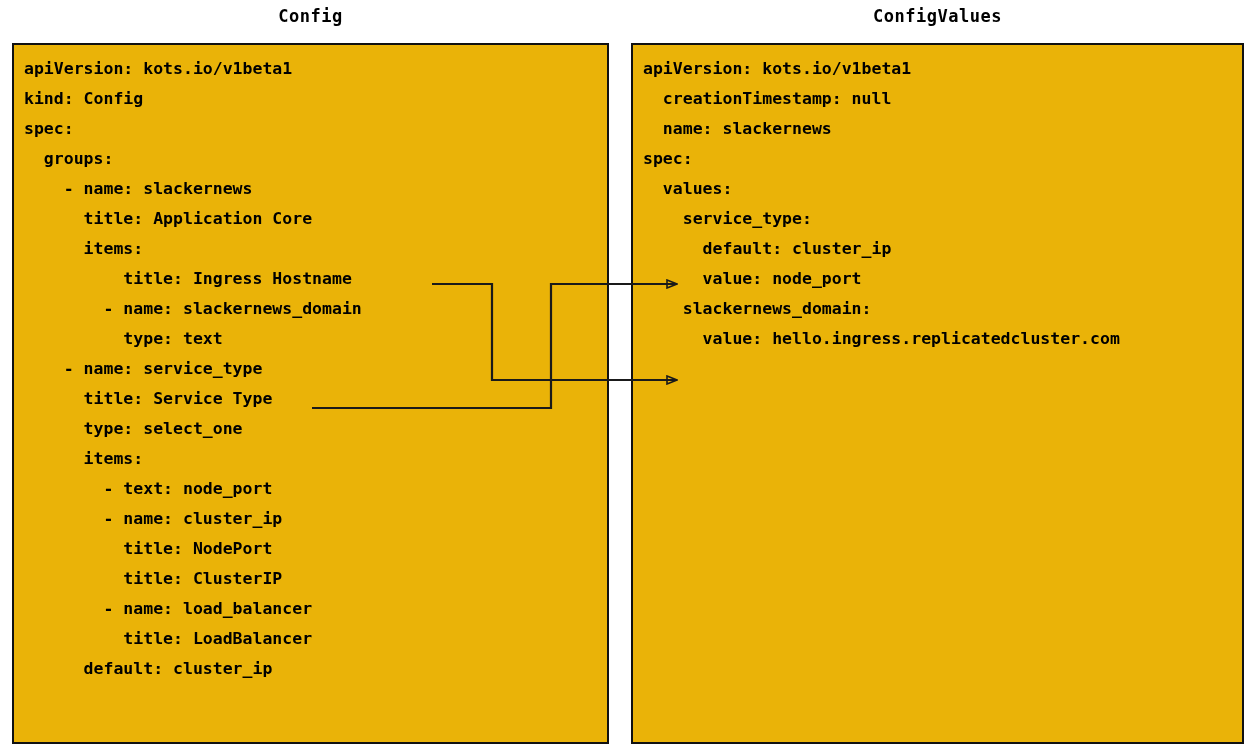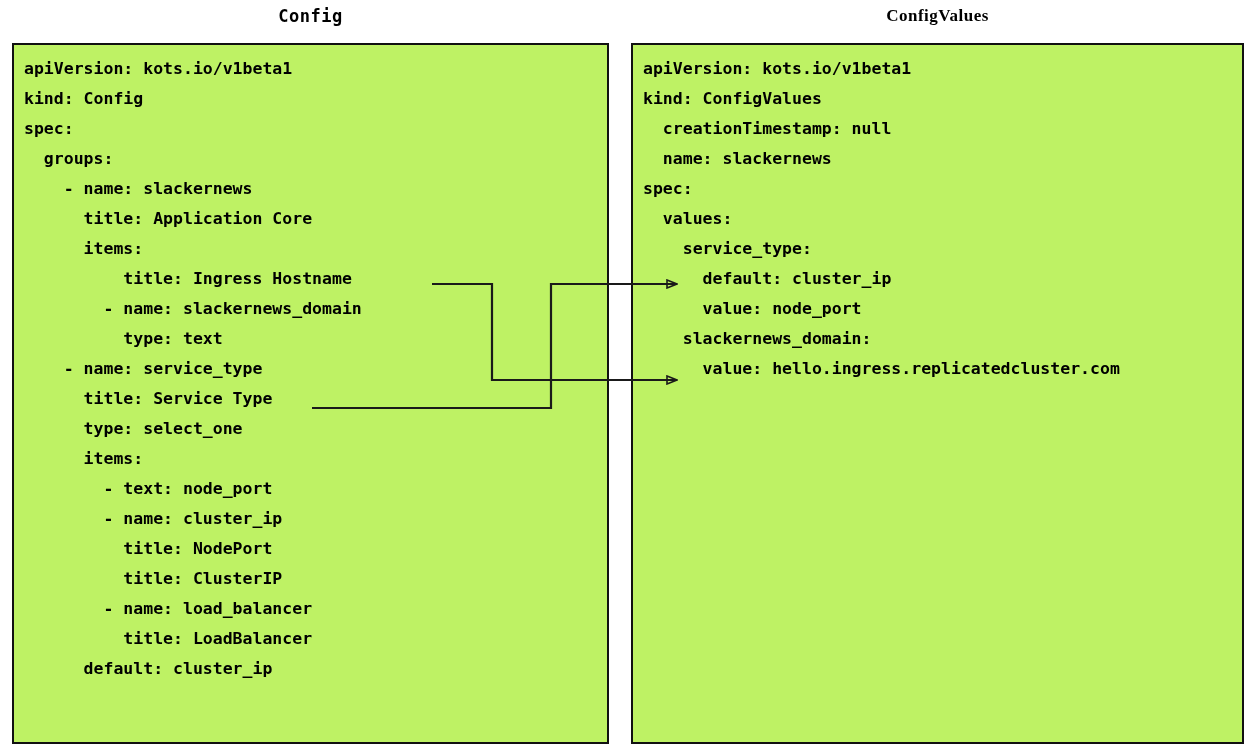--- a/index.html
+++ b/index.html
@@ -29,26 +29,26 @@
     top: 6px;
     font-family: "DejaVu Sans Mono", "Liberation Mono", monospace;
     font-size: 17px;
     font-weight: bold;
     color: #000000;
     letter-spacing: 0.5px;
     text-align: center;
     white-space: pre;
   }
   #title-config  { left: 12px;  width: 597px; }
-  #title-values  { left: 631px; width: 613px; font-family: Liberation Serif, serif; }
+  #title-values  { left: 631px; width: 613px; }
 
   .code-panel {
     position: absolute;
     box-sizing: border-box;
-    background: #bef264;
+    background: #eab308;
     border: 2px solid #111111;
   }
   #panel-config {
     left: 12px;
     top: 43px;
     width: 597px;
     height: 701px;
   }
   #panel-configvalues {
     left: 631px;
@@ -115,21 +115,20 @@
         <div class="code-line">          title: ClusterIP</div>
         <div class="code-line">        - name: load_balancer</div>
         <div class="code-line">          title: LoadBalancer</div>
         <div class="code-line">      default: cluster_ip</div>
       </div>
   </div>
 
   <div class="code-panel" id="panel-configvalues">
     <div class="code-lines" id="configvalues-lines">
         <div class="code-line">apiVersion: kots.io/v1beta1</div>
-        <div class="code-line">kind: ConfigValues</div>
         <div class="code-line">  creationTimestamp: null</div>
         <div class="code-line">  name: slackernews</div>
         <div class="code-line">spec:</div>
         <div class="code-line">  values:</div>
         <div class="code-line">    service_type:</div>
         <div class="code-line">      default: cluster_ip</div>
         <div class="code-line">      value: node_port</div>
         <div class="code-line">    slackernews_domain:</div>
         <div class="code-line">      value: hello.ingress.replicatedcluster.com</div>
       </div>

